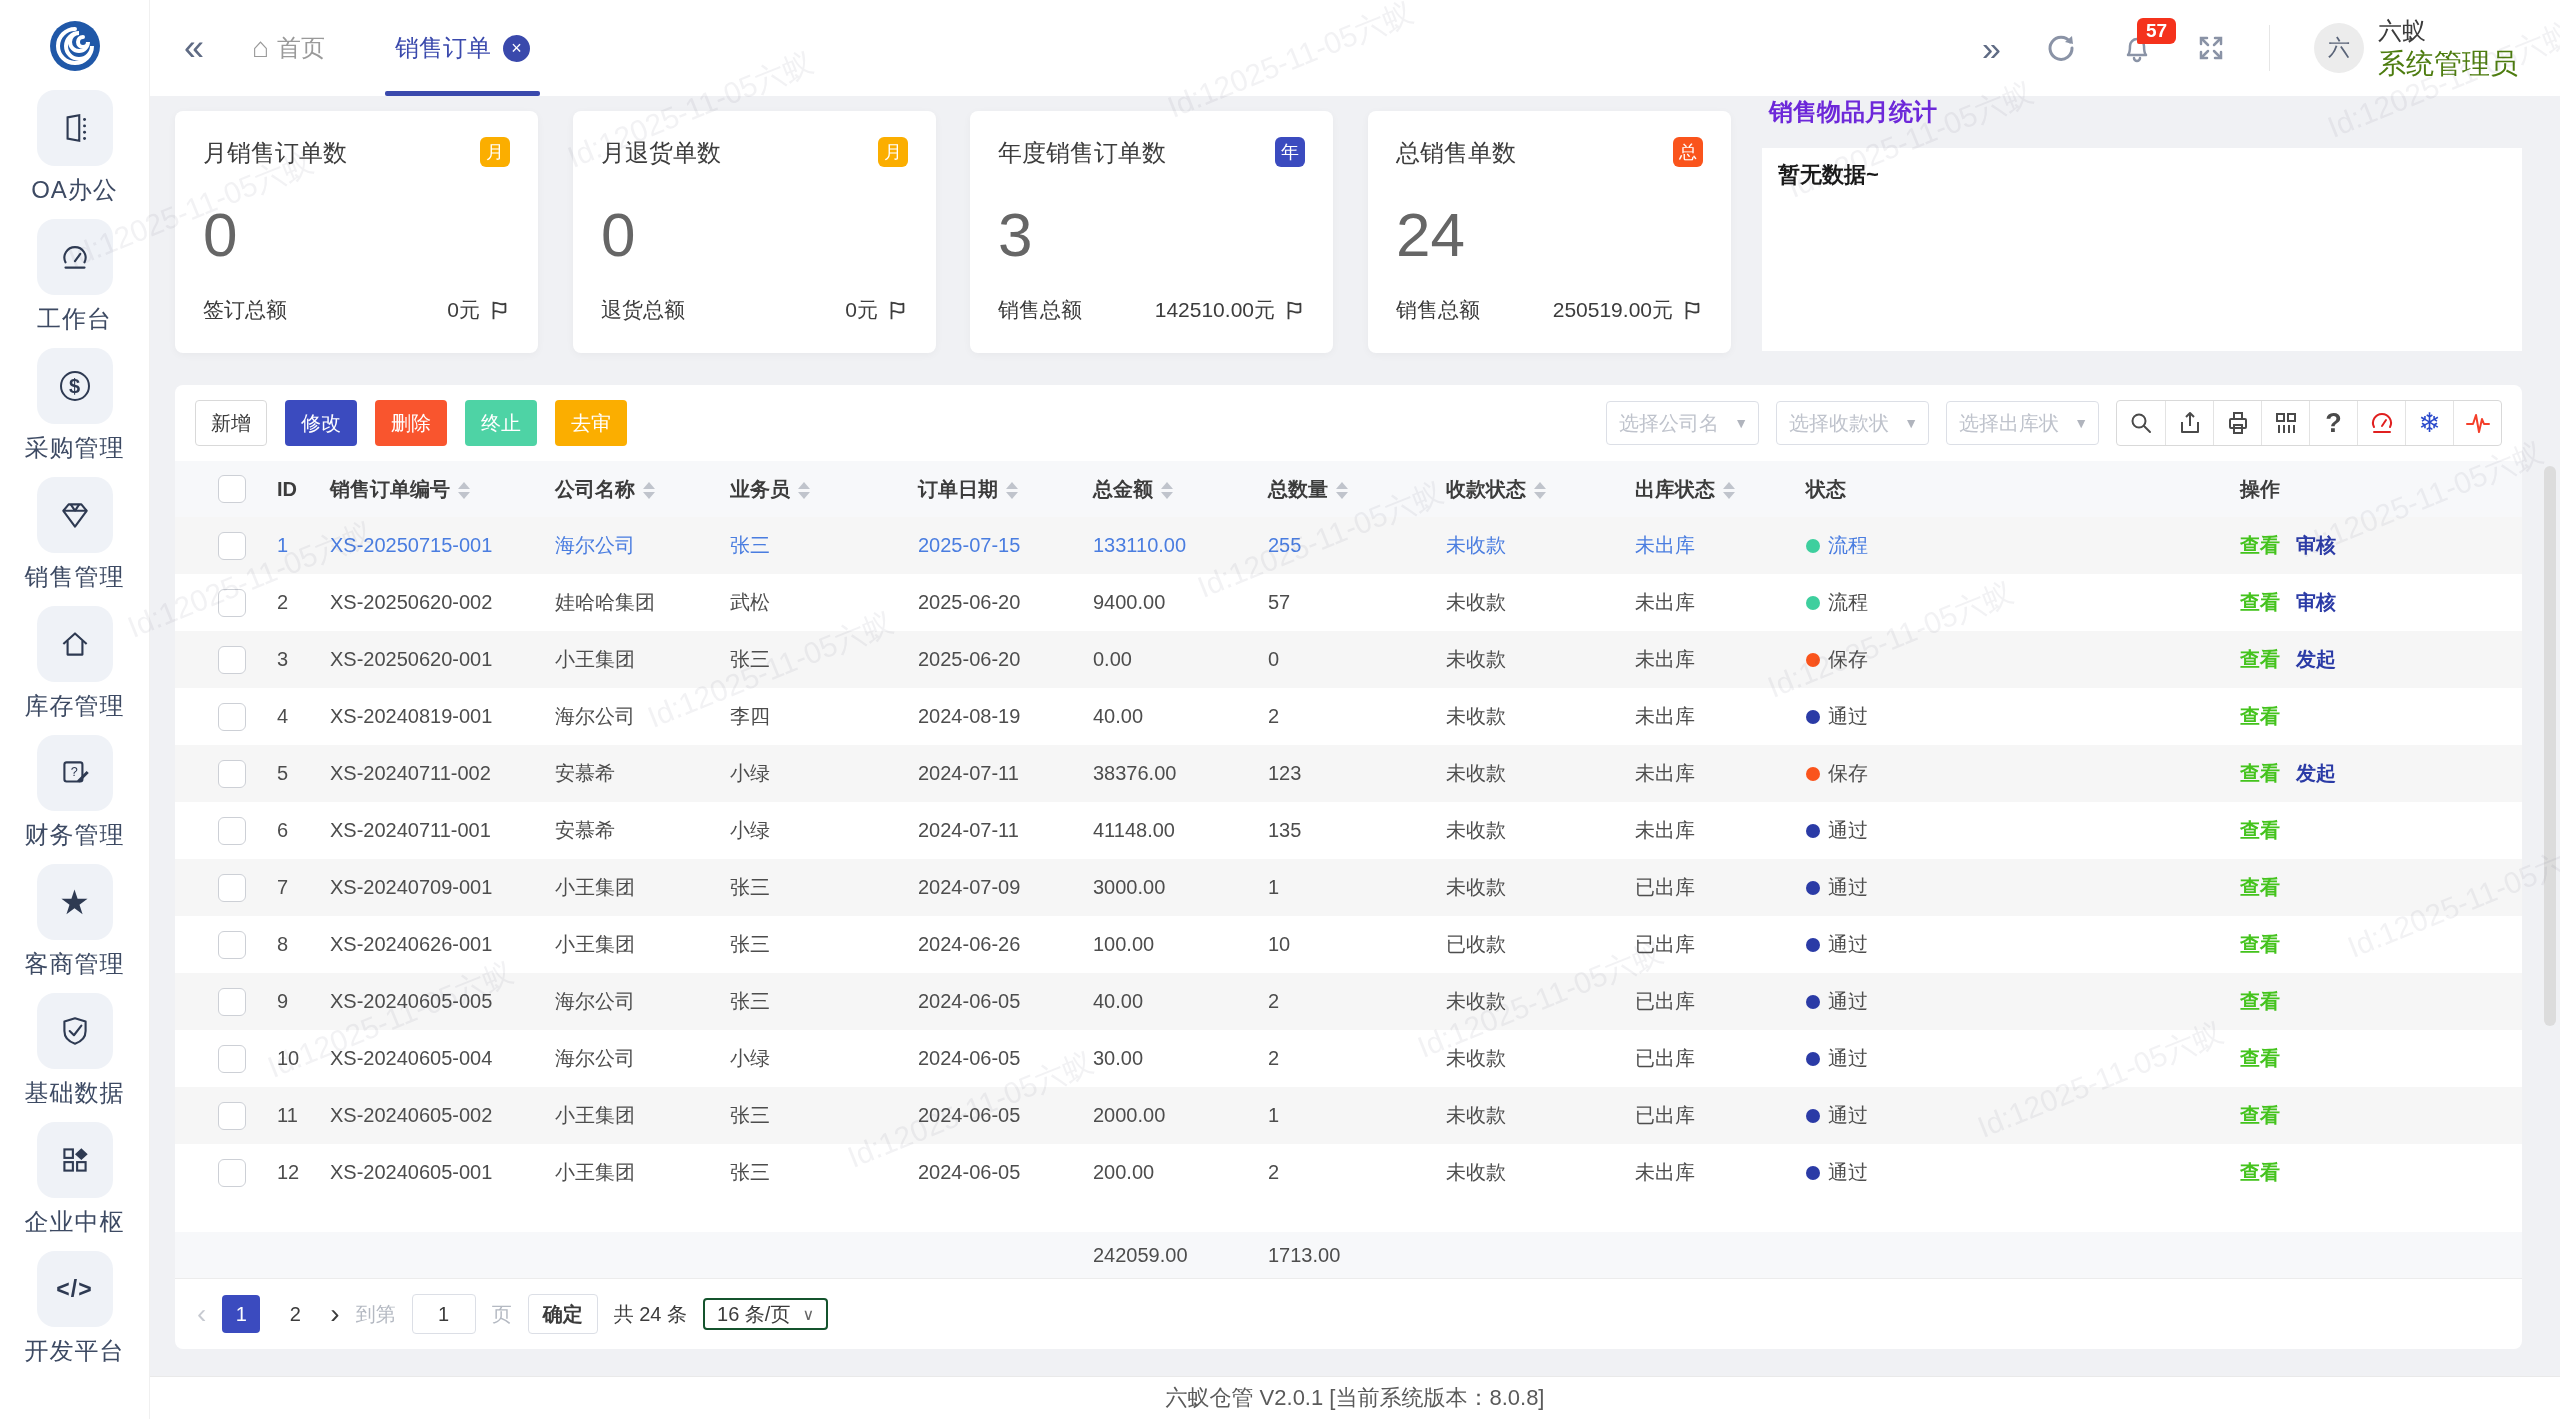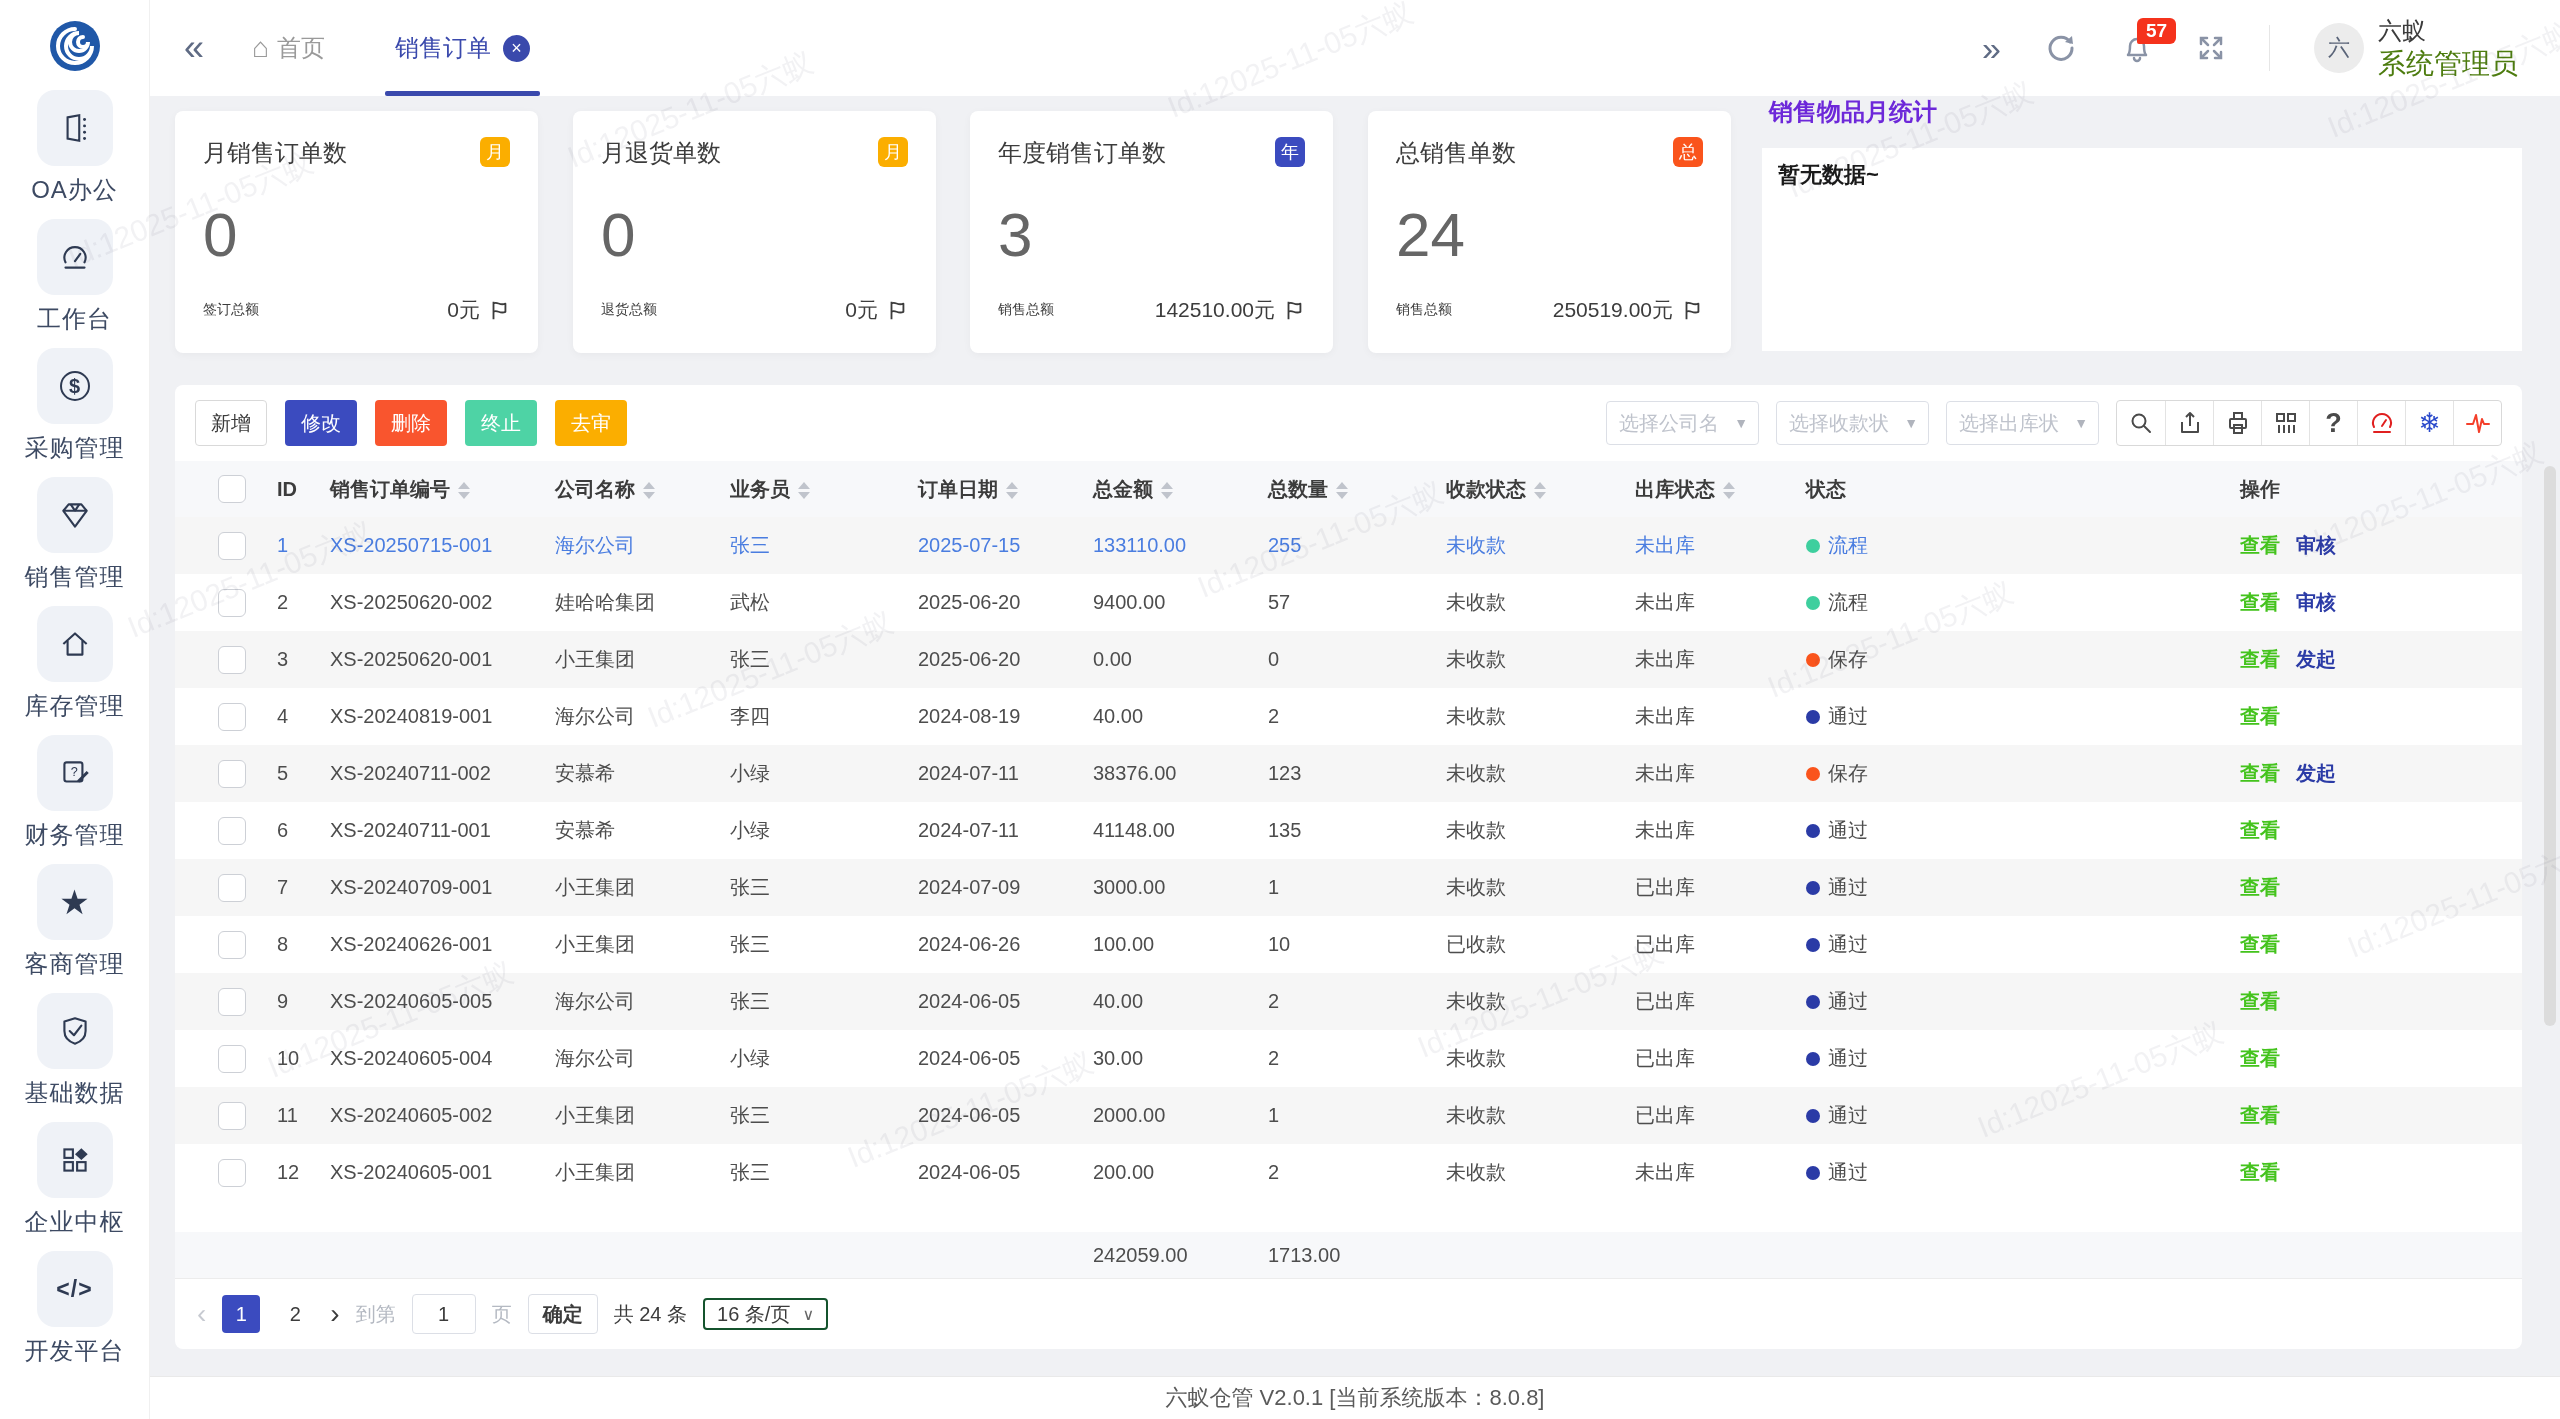--- a/index.html
+++ b/index.html
@@ -54,21 +54,21 @@
   .content { position:absolute; left:150px; right:0; top:96px; bottom:43px; }
 
   
   .card { position:absolute; top:15px; width:363px; height:242px; background:#fff; border-radius:8px; box-shadow:0 2px 8px rgba(0,0,0,.04); padding:26px 28px 22px; }
   .card1{left:25px}.card2{left:423px}.card3{left:820px}.card4{left:1218px}
   .card-head { display:flex; justify-content:space-between; align-items:flex-start; }
   .card-title { font-size:24px; color:#3c3c3c; }
   .card-badge { min-width:30px; height:30px; border-radius:6px; color:#fff; font-size:18px; display:flex; align-items:center; justify-content:center; padding:0 6px; }
   .card-value { font-size:62px; color:#666; margin-top:30px; }
   .card-foot { display:flex; justify-content:space-between; align-items:center; margin-top:26px; }
-  .card-foot-label { font-size:14px; color:#3c3c3c; }
+  .card-foot-label { font-size:21px; color:#3c3c3c; }
   .card-foot-right { display:flex; align-items:center; gap:8px; font-size:21px; color:#3c3c3c; }
 
   
   .chart-title { position:absolute; left:1588px; top:0px; font-size:24px; font-weight:bold; color:#6d28d9;margin-left:31px; }
   .chart-panel { position:absolute; left:1612px; top:52px; width:760px; height:203px; background:#fff; border-radius:0; padding:12px 16px; }
   .chart-empty { font-size:22px; font-weight:bold; color:#1a1a1a; }
 
   
   .panel { position:absolute; left:25px; top:289px; width:2347px; height:964px; background:#fff; border-radius:8px; display:flex; flex-direction:column; overflow:hidden; }
   .toolbar { height:76px; display:flex; align-items:center; padding:0 20px; }

